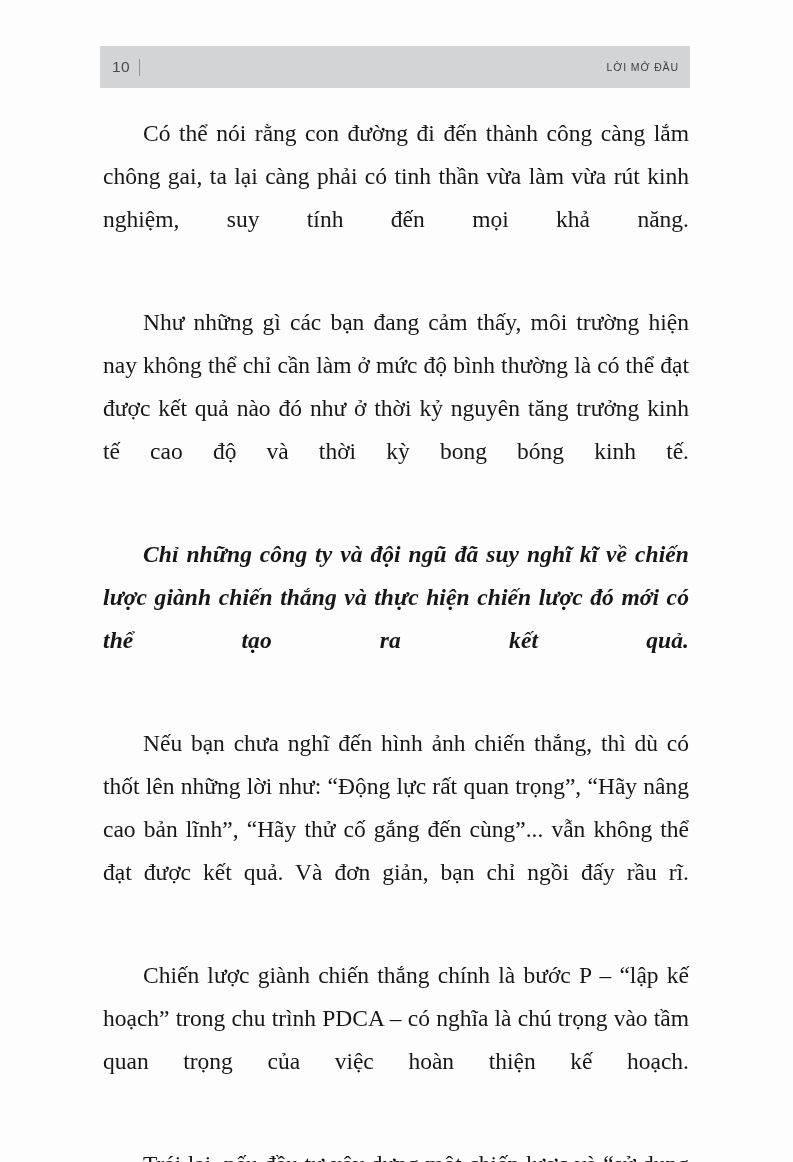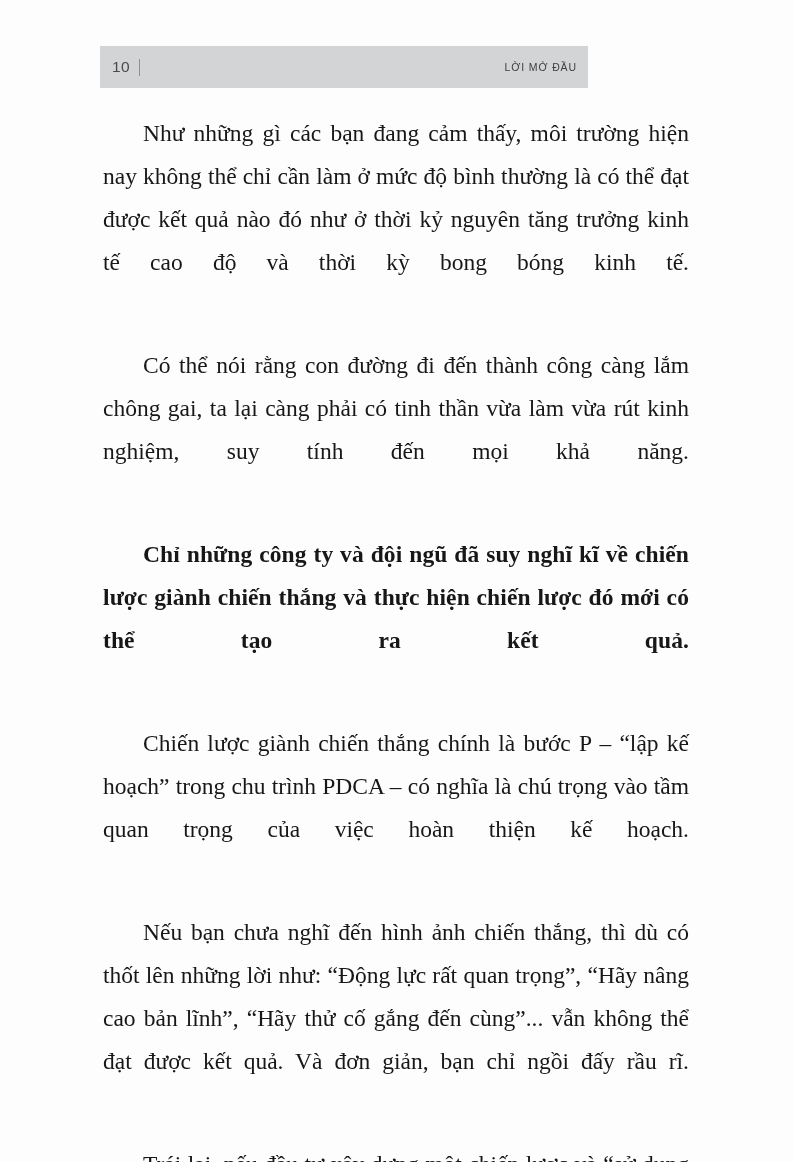--- a/index.html
+++ b/index.html
@@ -23,21 +23,21 @@
     height: 1162px;
     background: #fdfdfd;
     box-sizing: border-box;
   }
 
   
   .header-band {
     position: absolute;
     left: 100px;
     top: 46px;
-    width: 488px;
+    width: 590px;
     height: 42px;
     background: #d2d4d5;
     display: flex;
     align-items: center;
     justify-content: space-between;
     padding: 0 11px 0 12px;
     box-sizing: border-box;
   }
 
   .folio-group {
@@ -90,20 +90,21 @@
     word-spacing: 0.2px;
   }
 
   p.para:last-child {
     margin-bottom: 0;
   }
 
   p.para.bold {
     font-weight: 700;
     letter-spacing: 0.1px;
+    font-style: italic;
   }
 
   
   p.para::after {
     content: "";
     display: inline-block;
     width: 100%;
   }
 </style>
 </head>
@@ -113,21 +114,21 @@
 
   <div class="header-band">
     <div class="folio-group">
       <span class="folio">10</span>
       <span class="folio-rule"></span>
     </div>
     <span class="header-title">LỜI MỞ ĐẦU</span>
   </div>
 
   <div class="text-block">
+    <p class="para">Có thể nói rằng con đường đi đến thành công càng lắm chông gai, ta lại càng phải có tinh thần vừa làm vừa rút kinh nghiệm, suy tính đến mọi khả năng.</p>
     <p class="para">Như những gì các bạn đang cảm thấy, môi trường hiện nay không thể chỉ cần làm ở mức độ bình thường là có thể đạt được kết quả nào đó như ở thời kỷ nguyên tăng trưởng kinh tế cao độ và thời kỳ bong bóng kinh tế.</p>
-    <p class="para">Có thể nói rằng con đường đi đến thành công càng lắm chông gai, ta lại càng phải có tinh thần vừa làm vừa rút kinh nghiệm, suy tính đến mọi khả năng.</p>
     <p class="para bold">Chỉ những công ty và đội ngũ đã suy nghĩ kĩ về chiến lược giành chiến thắng và thực hiện chiến lược đó mới có thể tạo ra kết quả.</p>
+    <p class="para">Nếu bạn chưa nghĩ đến hình ảnh chiến thắng, thì dù có thốt lên những lời như: “Động lực rất quan trọng”, “Hãy nâng cao bản lĩnh”, “Hãy thử cố gắng đến cùng”... vẫn không thể đạt được kết quả. Và đơn giản, bạn chỉ ngồi đấy rầu rĩ.</p>
     <p class="para">Chiến lược giành chiến thắng chính là bước P – “lập kế hoạch” trong chu trình PDCA – có nghĩa là chú trọng vào tầm quan trọng của việc hoàn thiện kế hoạch.</p>
-    <p class="para">Nếu bạn chưa nghĩ đến hình ảnh chiến thắng, thì dù có thốt lên những lời như: “Động lực rất quan trọng”, “Hãy nâng cao bản lĩnh”, “Hãy thử cố gắng đến cùng”... vẫn không thể đạt được kết quả. Và đơn giản, bạn chỉ ngồi đấy rầu rĩ.</p>
     <p class="para">Trái lại, nếu đầu tư xây dựng một chiến lược và “sử dụng những chiến thuật thích hợp, chắc chắn sẽ chiến thắng”. Giả sử, không thành công, bạn sẽ chủ động nhìn nhận lại: “Ái chà, vấn đề nằm ở đâu nhỉ?”, “Có lẽ phần này chưa được tính toán cẩn thận”, sau đó bắt tay xây dựng lại chiến lược.</p>
   </div>
 
 </div>
 
 </body></html>

